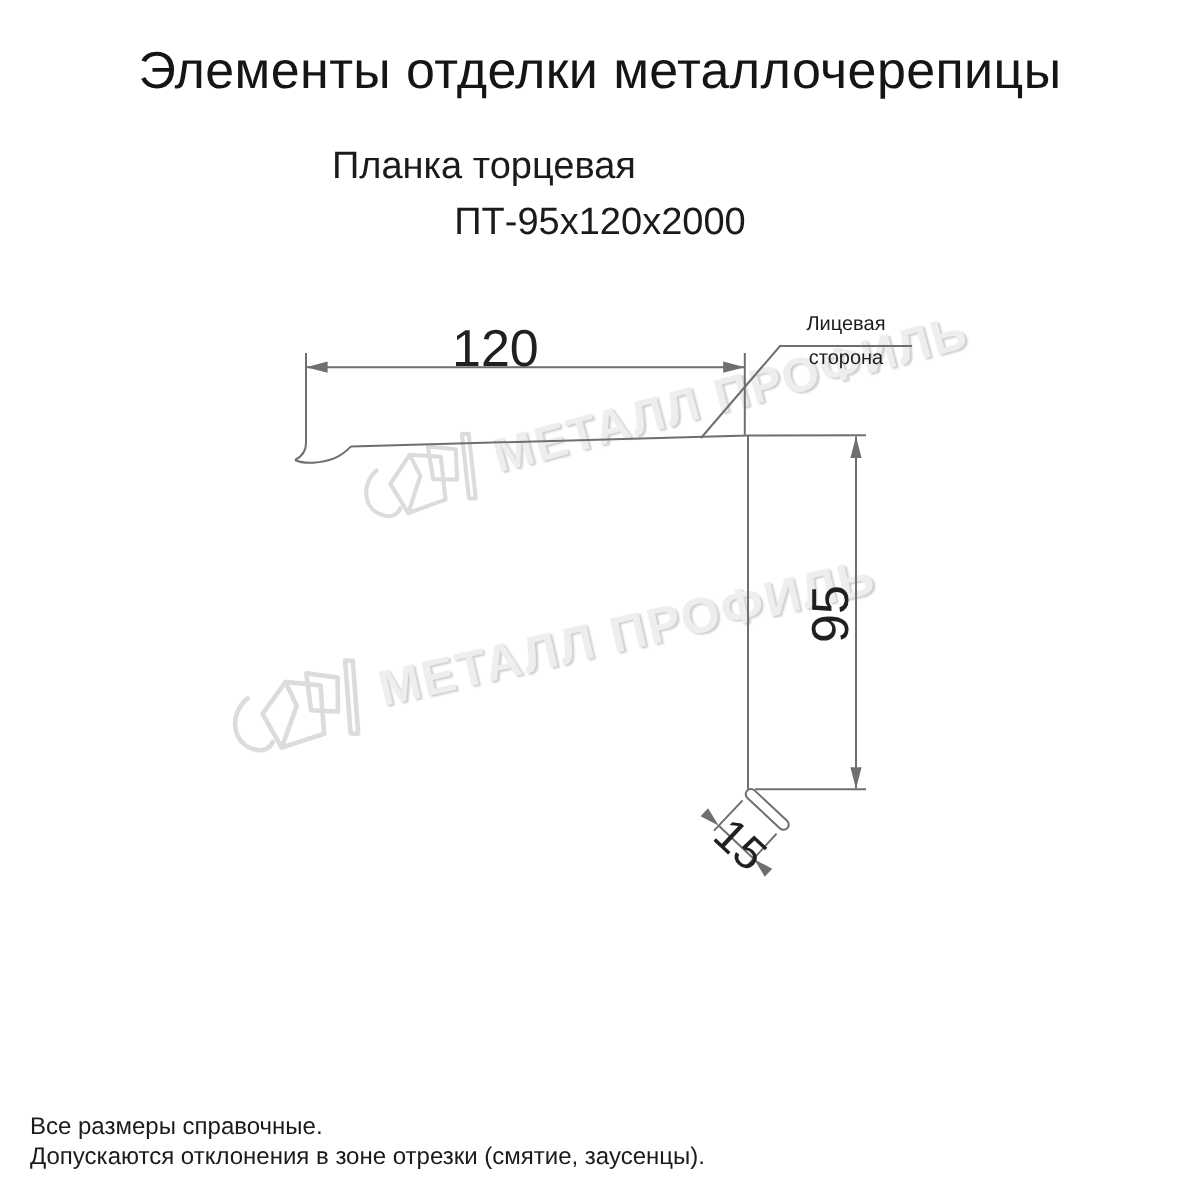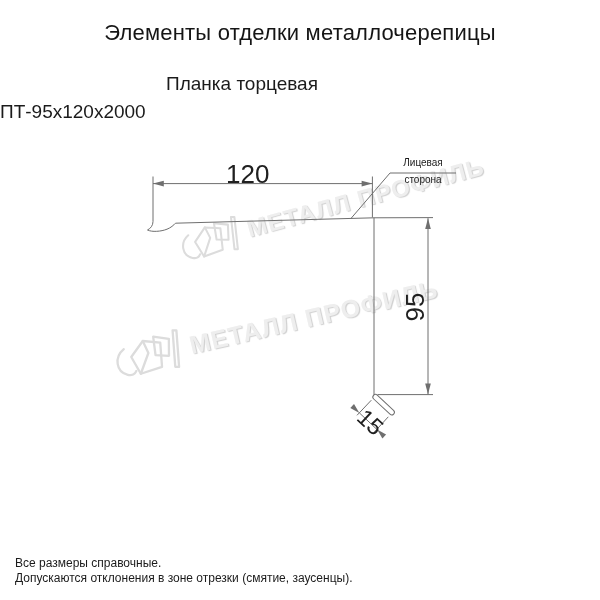--- a/index.html
+++ b/index.html
@@ -1,23 +1,23 @@
 <!DOCTYPE html>
 <html><head>
 <meta charset="utf-8">
 <style>
   html,body{margin:0;padding:0;background:#fff;}
   .canvas{
     position:relative;width:600px;height:600px;background:#ffffff;overflow:hidden;
     font-family:"Liberation Sans","DejaVu Sans",sans-serif;color:#1a1a1a;
   }
   .abs{position:absolute;}
-  .page-title{left:0;top:20px;width:600px;text-align:center;font-size:22px;letter-spacing:0.2px;color:#151515;}
+  .page-title{left:0;top:20px;width:600px;text-align:center;font-size:26px;letter-spacing:0.2px;color:#151515;}
   .product-name{left:0;top:73px;width:484px;text-align:center;font-size:19px;color:#1b1b1b;}
-  .product-code{left:0;top:101px;width:600px;text-align:left;font-size:19px;color:#1b1b1b;}
+  .product-code{left:0;top:101px;width:600px;text-align:center;font-size:19px;color:#1b1b1b;}
   .dim{font-size:26px;color:#202020;line-height:1;}
   .dim-120{left:226px;top:161px;width:80px;text-align:left;}
   .dim-95{left:375px;top:294px;width:80px;text-align:center;transform:rotate(-90deg);transform-origin:center;}
   .dim-15{left:340px;top:411px;width:60px;text-align:center;font-size:23px;transform:rotate(43deg);transform-origin:center;}
   .face-label{font-size:10px;line-height:1;color:#1b1b1b;text-align:center;}
   .face-1{left:390px;top:158px;width:66px;}
   .face-2{left:390px;top:175px;width:66px;}
   .note{left:15px;font-size:12px;color:#1b1b1b;line-height:1.2;}
   .note-1{top:556px;}
   .note-2{top:571px;}

